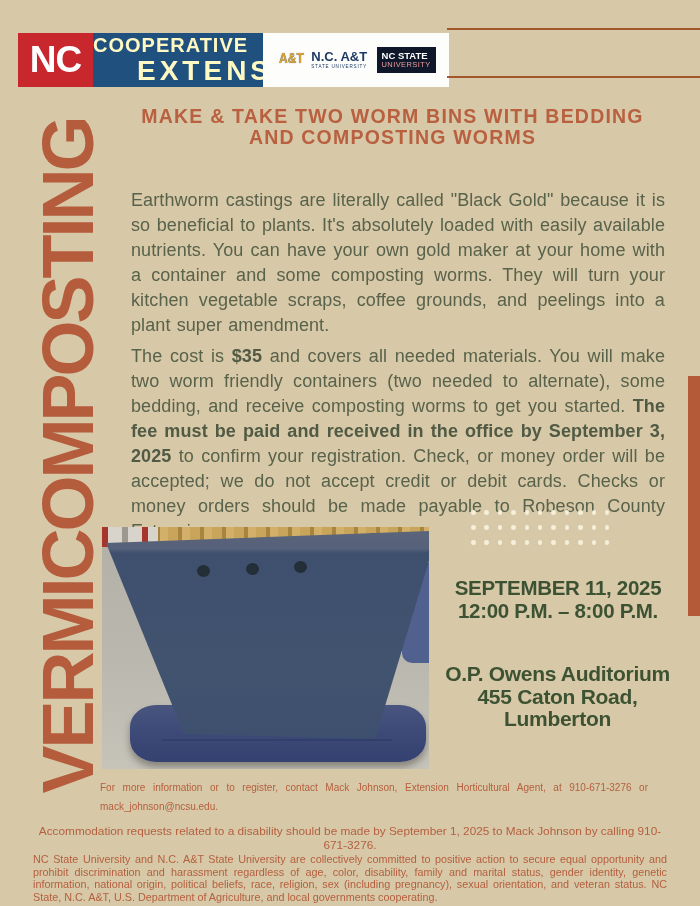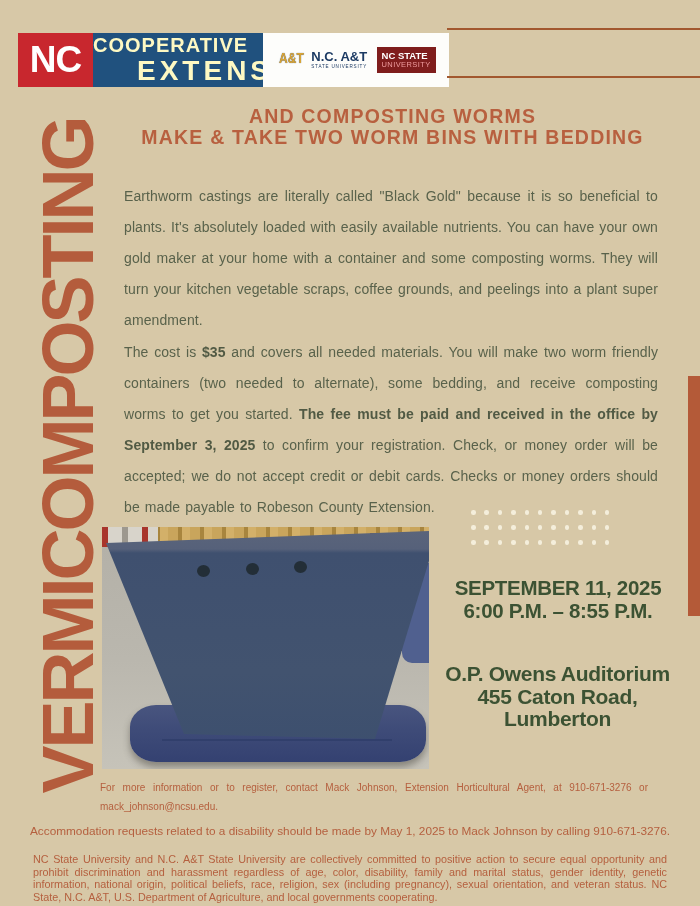--- a/index.html
+++ b/index.html
@@ -14,36 +14,36 @@
             justify-content:center;font-weight:bold;line-height:1.05;}
   .coop-line1{font-size:20px;letter-spacing:1px;}
   .coop-line2{font-size:28px;letter-spacing:4px;margin-left:44px;}
   .white-box{width:178px;background:#fdfdfb;display:flex;align-items:center;justify-content:space-evenly;padding:0 4px;}
   .ncat{display:flex;gap:4px;}
   .at-mark{font-weight:bold;font-size:15px;color:#d9a435;text-shadow:0 0 1px #1c3a63;line-height:1;
            transform:scaleX(.8);}
   .ncat-text{display:flex;flex-direction:column;line-height:1;}
   .ncat-name{color:#1c3a63;font-weight:bold;font-size:13px;}
   .ncat-sub{color:#1c3a63;font-size:4.6px;letter-spacing:.8px;margin-top:2px;}
-  .ncstate{background:#7f1d1d;color:#fff;padding:4px 5px;line-height:1.05;display:flex;flex-direction:column;}
+  .ncstate{background:#0f172a;color:#fff;padding:4px 5px;line-height:1.05;display:flex;flex-direction:column;}
   .ncstate-line1{font-weight:bold;font-size:9.5px;}
   .ncstate-line2{font-size:7.5px;color:#ef9c9e;letter-spacing:.4px;}
   .hline{position:absolute;left:447px;width:253px;height:2px;background:#a2582f;}
   .hline.l1{top:28px;} .hline.l2{top:76px;}
 
   
   .vertical-title{position:absolute;left:-302px;top:412px;width:740px;height:88px;
       transform:rotate(-90deg);display:flex;align-items:center;justify-content:center;
       font-size:72px;font-weight:bold;letter-spacing:-3px;color:#b45c3c;white-space:nowrap;}
 
   
   .title{position:absolute;left:100px;top:106px;width:585px;text-align:center;color:#b8603f;
          font-weight:bold;font-size:19.5px;line-height:21px;letter-spacing:1.2px;}
-  .para{position:absolute;left:115px;width:534px;color:#59624b;font-size:14px;line-height:31px;
-        text-align:justify;letter-spacing:.1px;word-spacing:1px;margin:9px;}
+  .para{position:absolute;left:115px;width:534px;color:#59624b;font-size:18px;line-height:25px;
+        text-align:justify;letter-spacing:.1px;word-spacing:1px;margin:16px;}
   .para b{color:#515a44;}
   .para1{top:172px;}
   .para2{top:328px;}
 
   .right-bar{position:absolute;left:688px;top:376px;width:12px;height:240px;background:#b45a38;}
 
   
   .dots{position:absolute;left:471px;top:510px;display:grid;grid-template-columns:repeat(11,13.4px);
         grid-auto-rows:15px;}
   .dots span{width:4.5px;height:4.5px;border-radius:50%;background:#f4eedb;}
@@ -108,22 +108,22 @@
         <span class="ncstate-line2">UNIVERSITY</span>
       </div>
     </div>
   </div>
   <div class="hline l1"></div>
   <div class="hline l2"></div>
 
   <div class="vertical-title">VERMICOMPOSTING</div>
 
   <div class="title">
+    <div>MAKE &amp; TAKE TWO WORM BINS WITH BEDDING</div>
     <div>AND COMPOSTING WORMS</div>
-    <div>MAKE &amp; TAKE TWO WORM BINS WITH BEDDING</div>
   </div>
 
   <p class="para para1">Earthworm castings are literally called "Black Gold" because it is so beneficial to plants. It's absolutely loaded with easily available nutrients. You can have your own gold maker at your home with a container and some composting worms. They will turn your kitchen vegetable scraps, coffee grounds, and peelings into a plant super amendment.</p>
   <p class="para para2"><span>The cost is </span><b>$35</b><span> and covers all needed materials. You will make two worm friendly containers (two needed to alternate), some bedding, and receive composting worms to get you started. </span><b>The fee must be paid and received in the office by September 3, 2025</b><span> to confirm your registration. Check, or money order will be accepted; we do not accept credit or debit cards. Checks or money orders should be made payable to Robeson County Extension.</span></p>
 
   <div class="right-bar"></div>
 
   <div class="photo">
     <div class="curtain"></div>
     <div class="doorframe"></div>
@@ -168,26 +168,26 @@
       <span></span>
       <span></span>
       <span></span>
       <span></span>
       <span></span>
       <span></span>
     </div>
 
   <div class="event-block">
     <div>SEPTEMBER 11, 2025</div>
-    <div>6:00 P.M. – 8:55 P.M.</div>
+    <div>12:00 P.M. – 8:00 P.M.</div>
   </div>
 
   <div class="location-block">
     <div>O.P. Owens Auditorium</div>
     <div>455 Caton Road,</div>
     <div>Lumberton</div>
   </div>
 
   <div class="contact">For more information or to register, contact Mack Johnson, Extension Horticultural Agent, at 910-671-3276 or mack_johnson@ncsu.edu.</div>
-  <div class="accommodation">Accommodation requests related to a disability should be made by May 1, 2025 to Mack Johnson by calling 910-671-3276.</div>
+  <div class="accommodation">Accommodation requests related to a disability should be made by September 1, 2025 to Mack Johnson by calling 910-671-3276.</div>
   <div class="eo">NC State University and N.C. A&amp;T State University are collectively committed to positive action to secure equal opportunity and prohibit discrimination and harassment regardless of age, color, disability, family and marital status, gender identity, genetic information, national origin, political beliefs, race, religion, sex (including pregnancy), sexual orientation, and veteran status. NC State, N.C. A&amp;T, U.S. Department of Agriculture, and local governments cooperating.</div>
 
 </div>
 
 </body></html>

